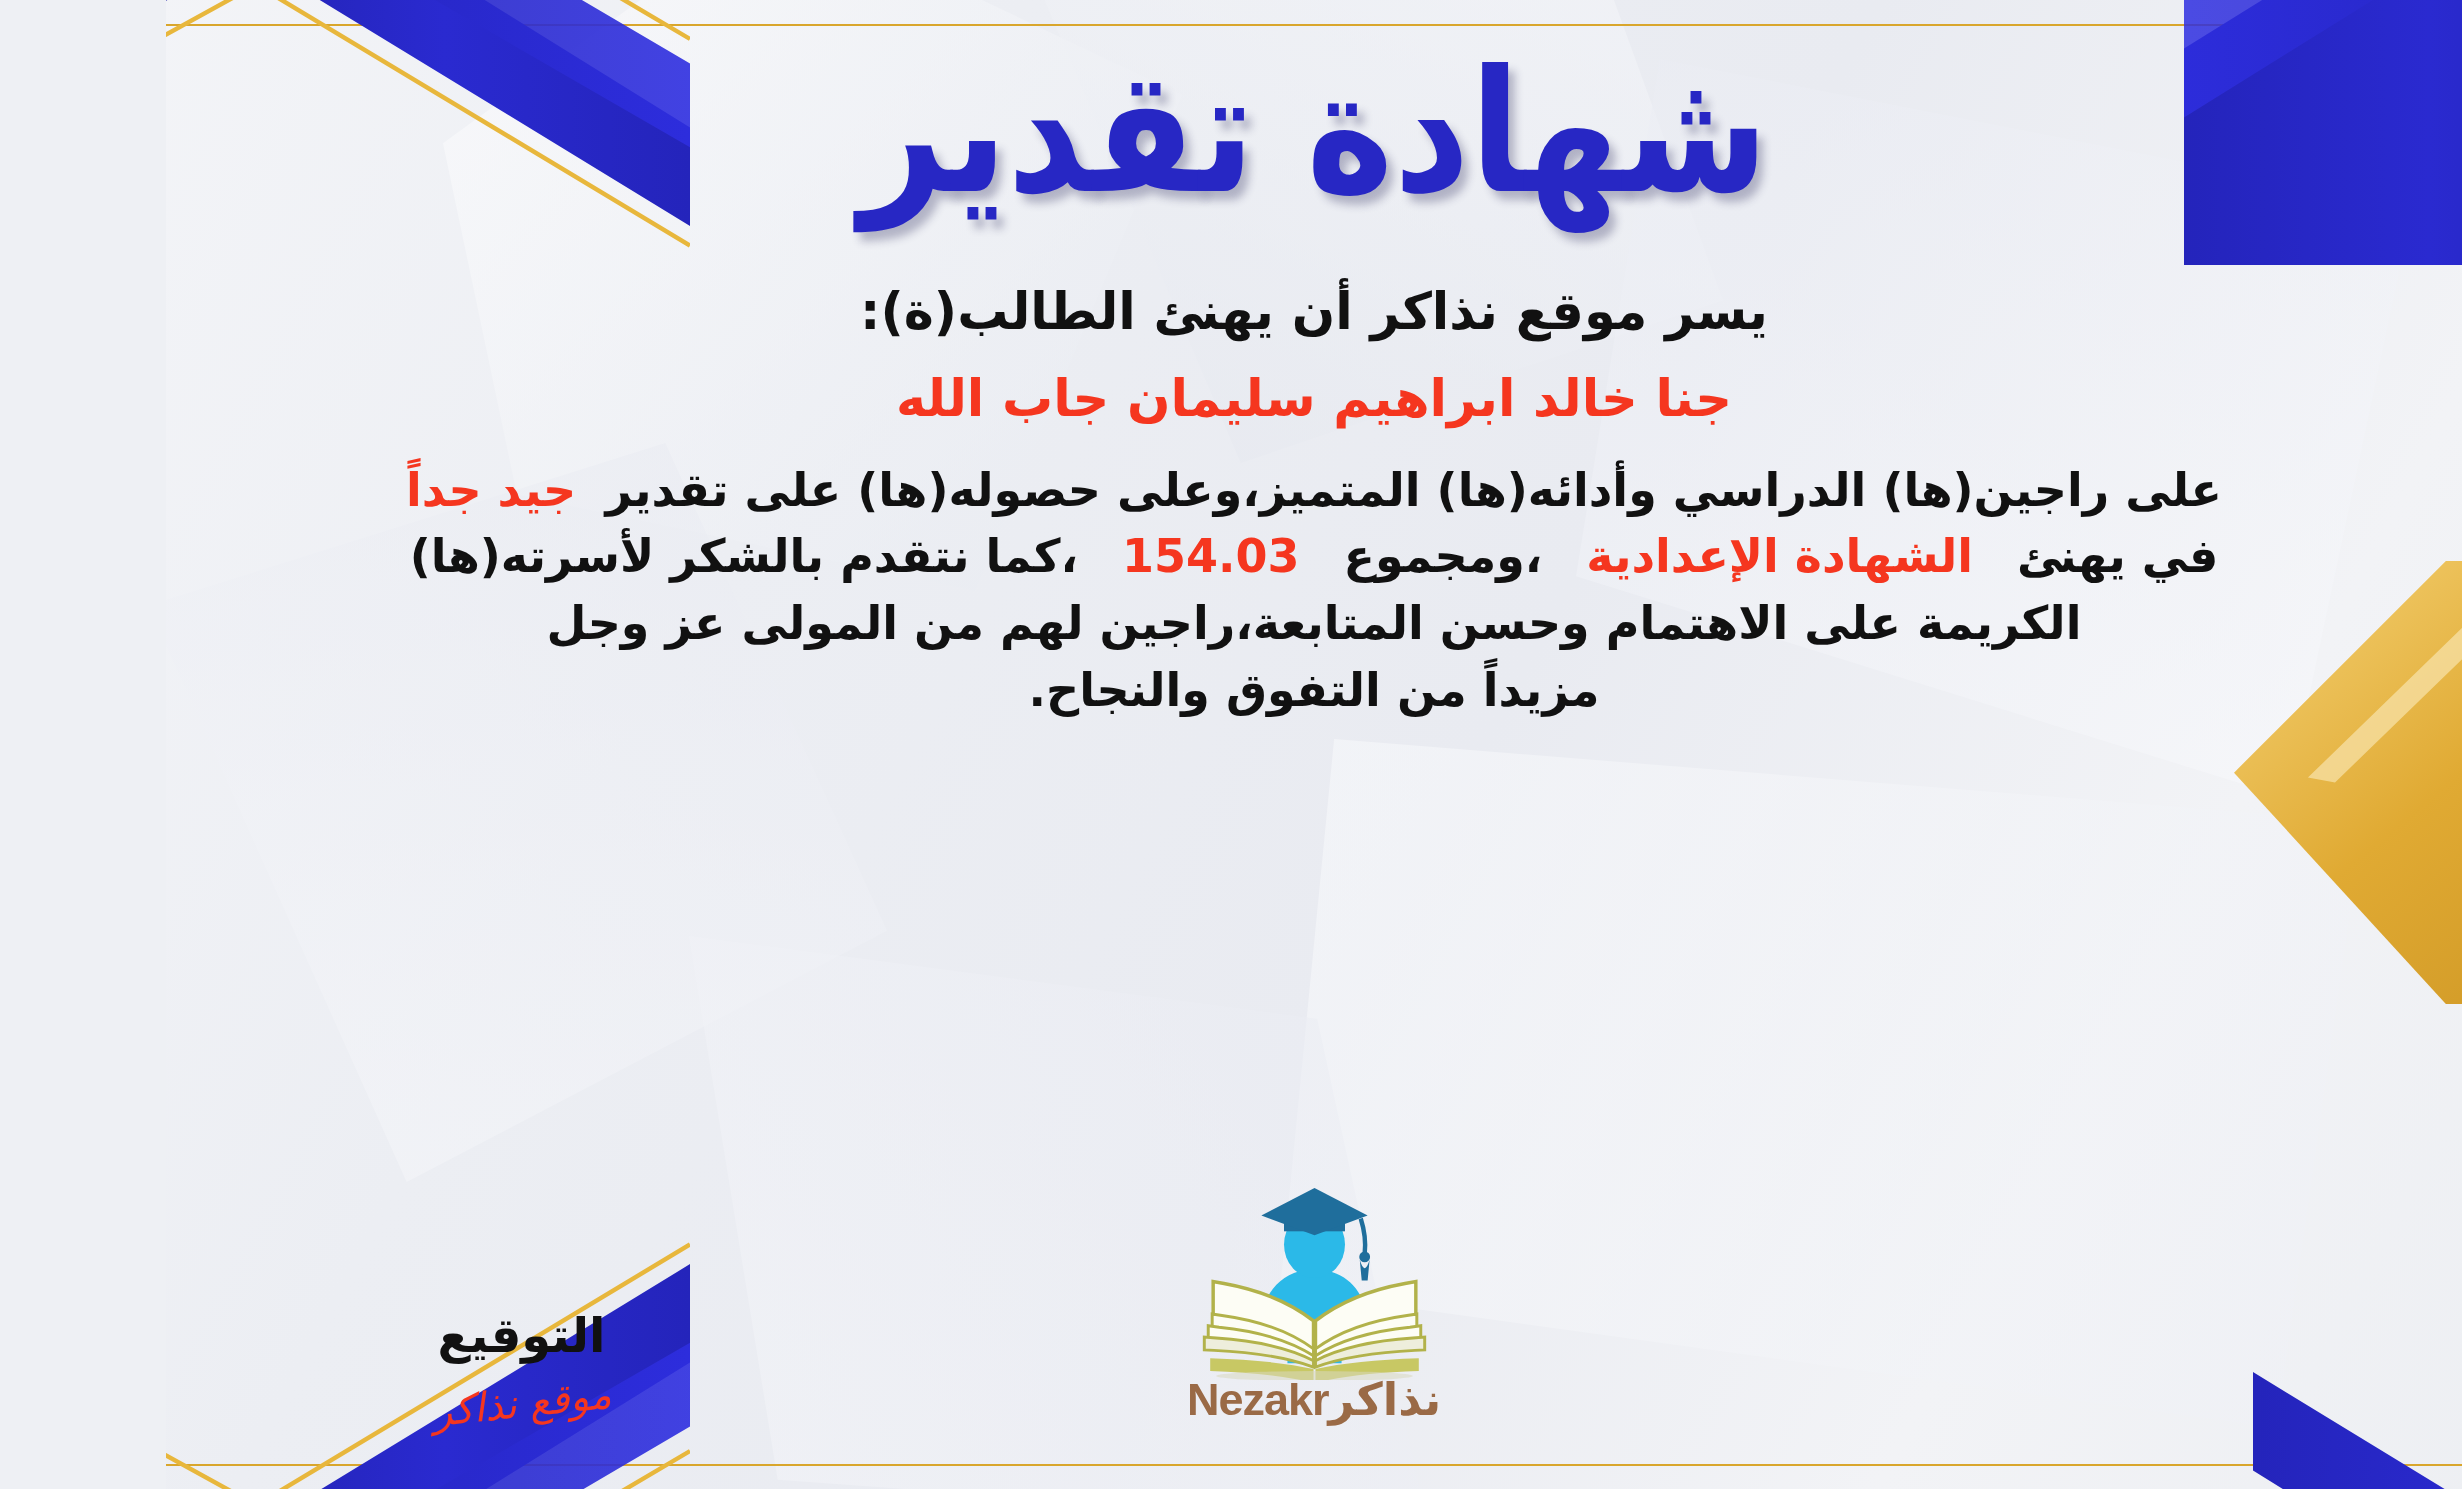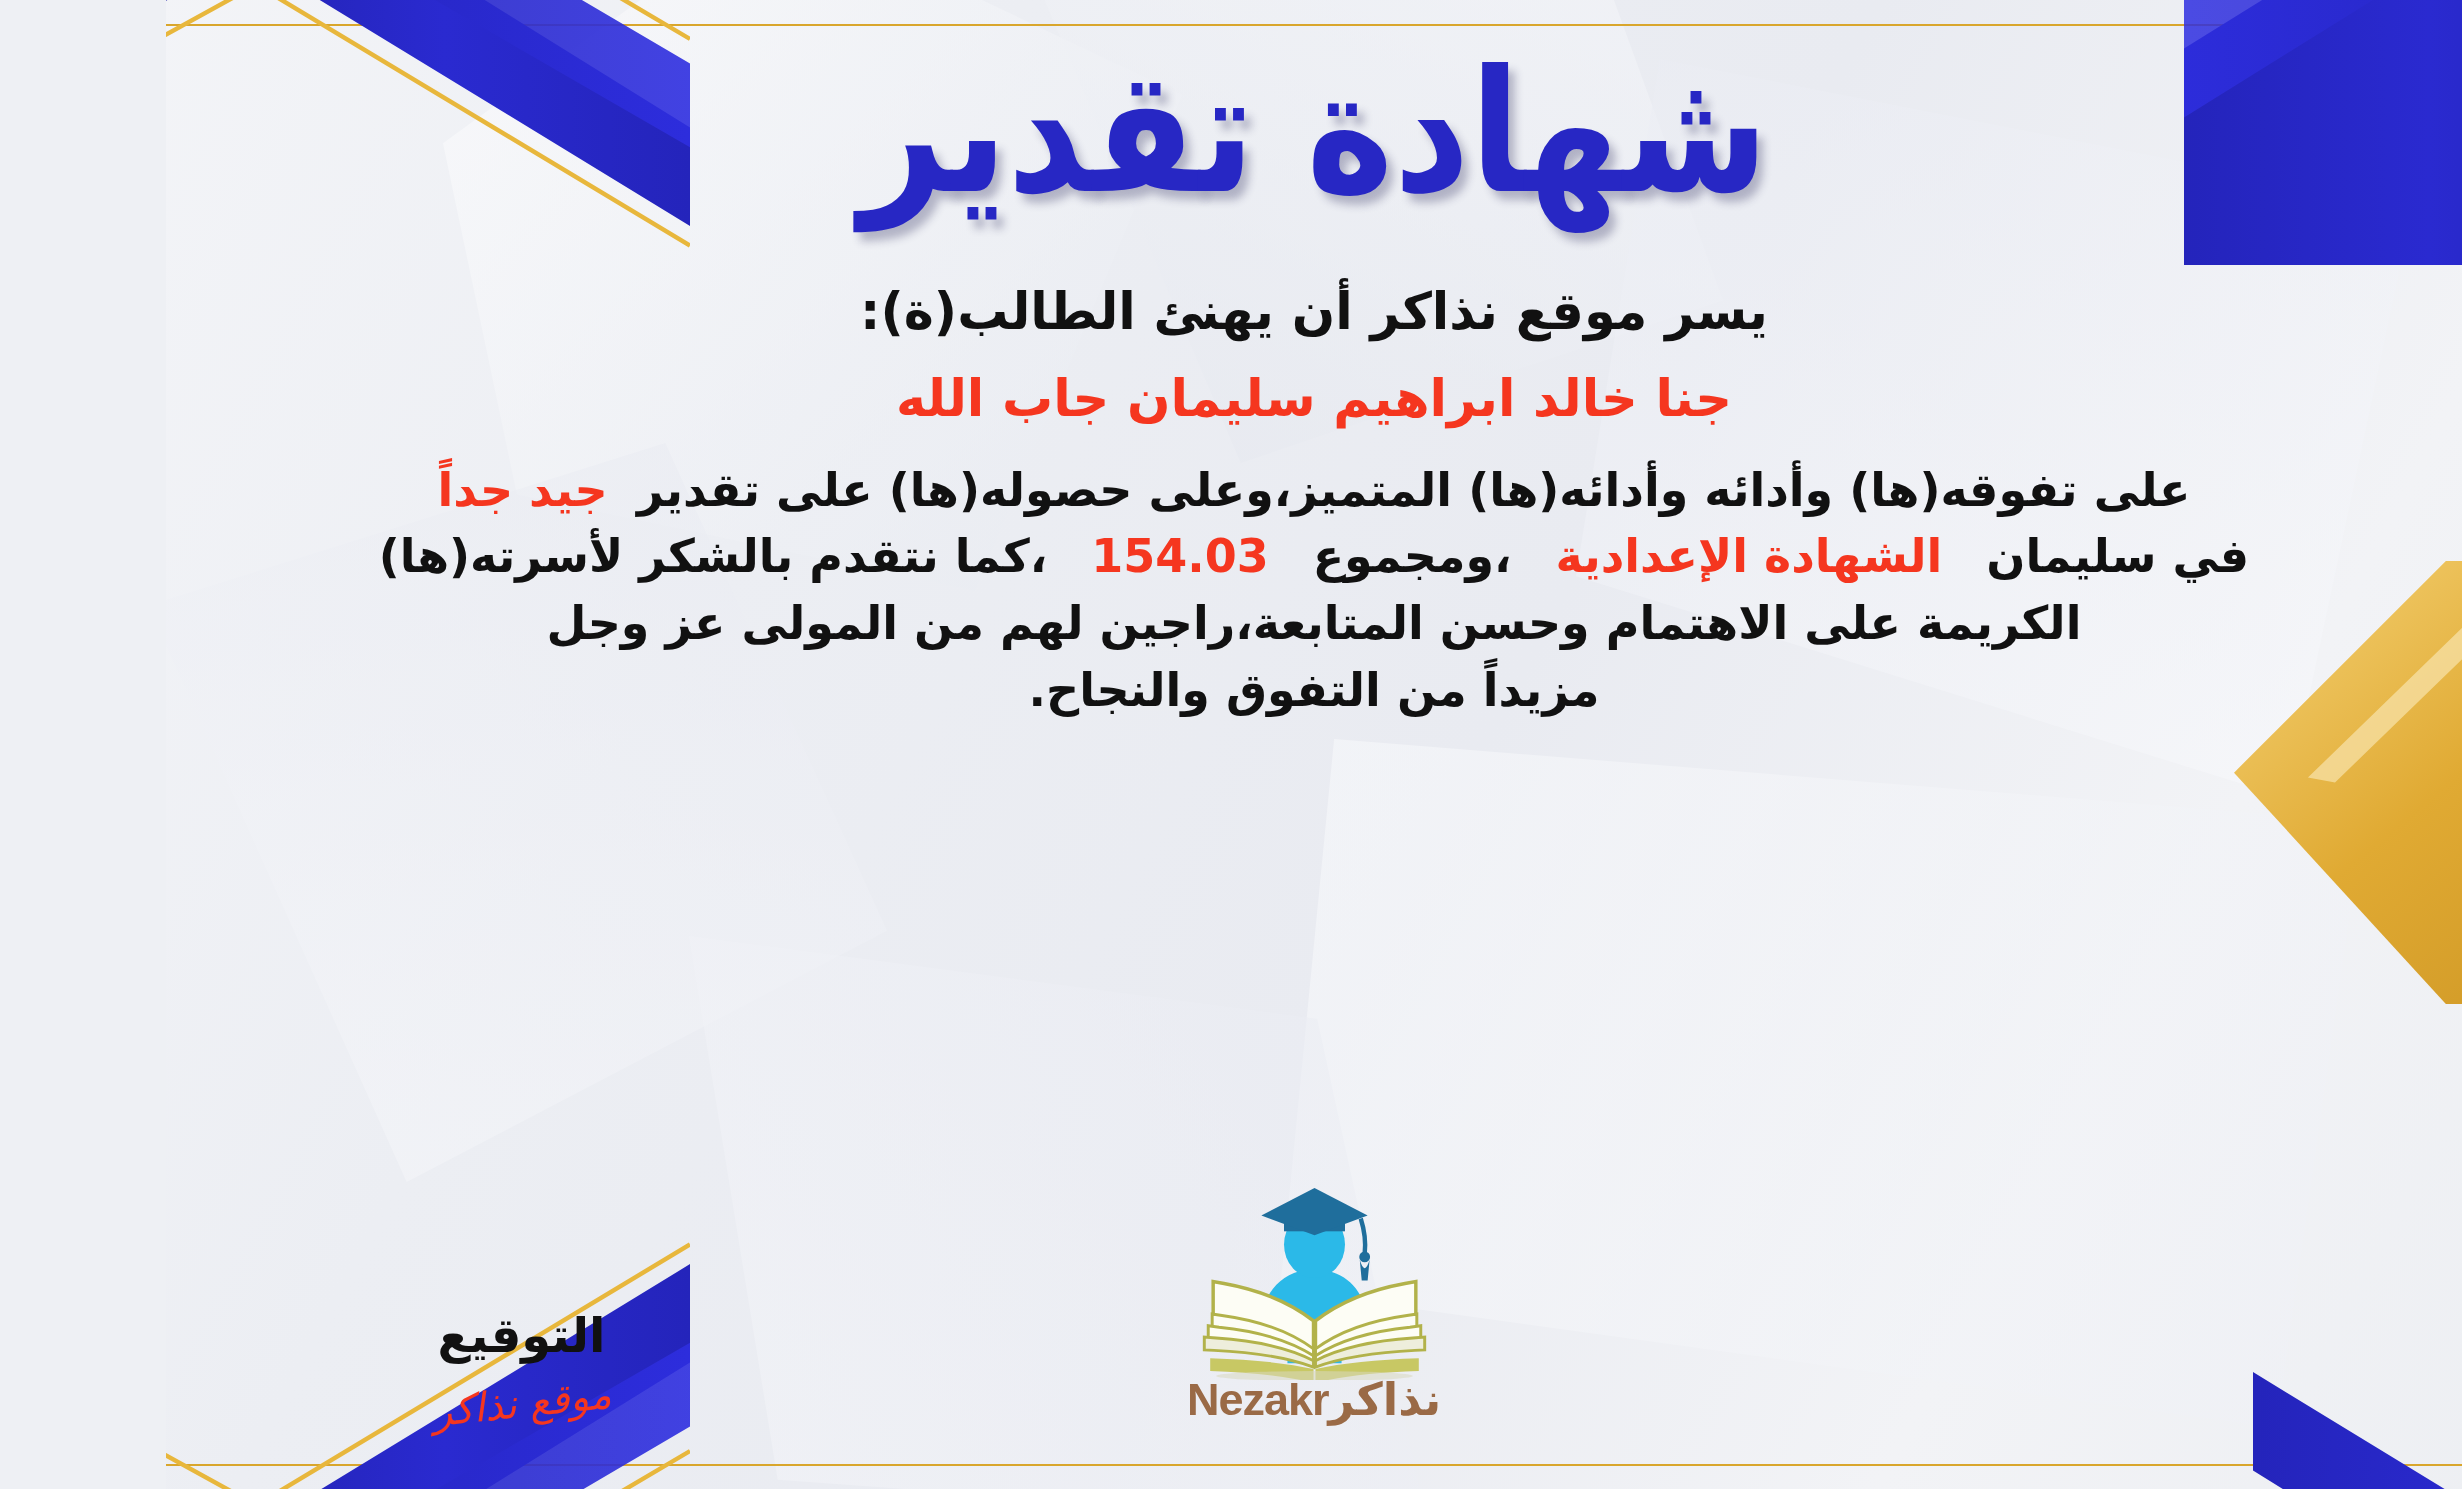--- a/index.html
+++ b/index.html
@@ -246,23 +246,23 @@
 
   <div class="content">
 
     <div class="title">شهادة تقدير</div>
 
     <div class="intro">يسر موقع نذاكر أن يهنئ الطالب(ة):</div>
 
     <div class="student-name">جنا خالد ابراهيم سليمان جاب الله</div>
 
     <div class="body-block">
-      <span class="body-line ln1"><span>على تفوقه(ها) وأدائه وأدائه(ها) المتميز،وعلى حصوله(ها) على تقدير</span><span class="sp-mid"></span><span class="hl">جيد جداً</span></span>
-
-      <span class="body-line"><span>في سليمان</span><span class="sp-wide"></span><span class="hl">الشهادة الإعدادية</span><span class="sp-wide"></span><span>،ومجموع</span><span class="sp-wide"></span><span class="hl">154.03</span><span class="sp-wide"></span><span>،كما نتقدم بالشكر لأسرته(ها)</span></span>
+      <span class="body-line ln1"><span>على راجين(ها) الدراسي وأدائه(ها) المتميز،وعلى حصوله(ها) على تقدير</span><span class="sp-mid"></span><span class="hl">جيد جداً</span></span>
+
+      <span class="body-line"><span>في يهنئ</span><span class="sp-wide"></span><span class="hl">الشهادة الإعدادية</span><span class="sp-wide"></span><span>،ومجموع</span><span class="sp-wide"></span><span class="hl">154.03</span><span class="sp-wide"></span><span>،كما نتقدم بالشكر لأسرته(ها)</span></span>
 
       <span class="body-line">الكريمة على الاهتمام وحسن المتابعة،راجين لهم من المولى عز وجل</span>
       <span class="body-line">مزيداً من التفوق والنجاح.</span>
     </div>
   </div>
 
   <div class="bottom">
 
     <div class="signature-block">
       <div class="signature-label">التوقيع</div>

